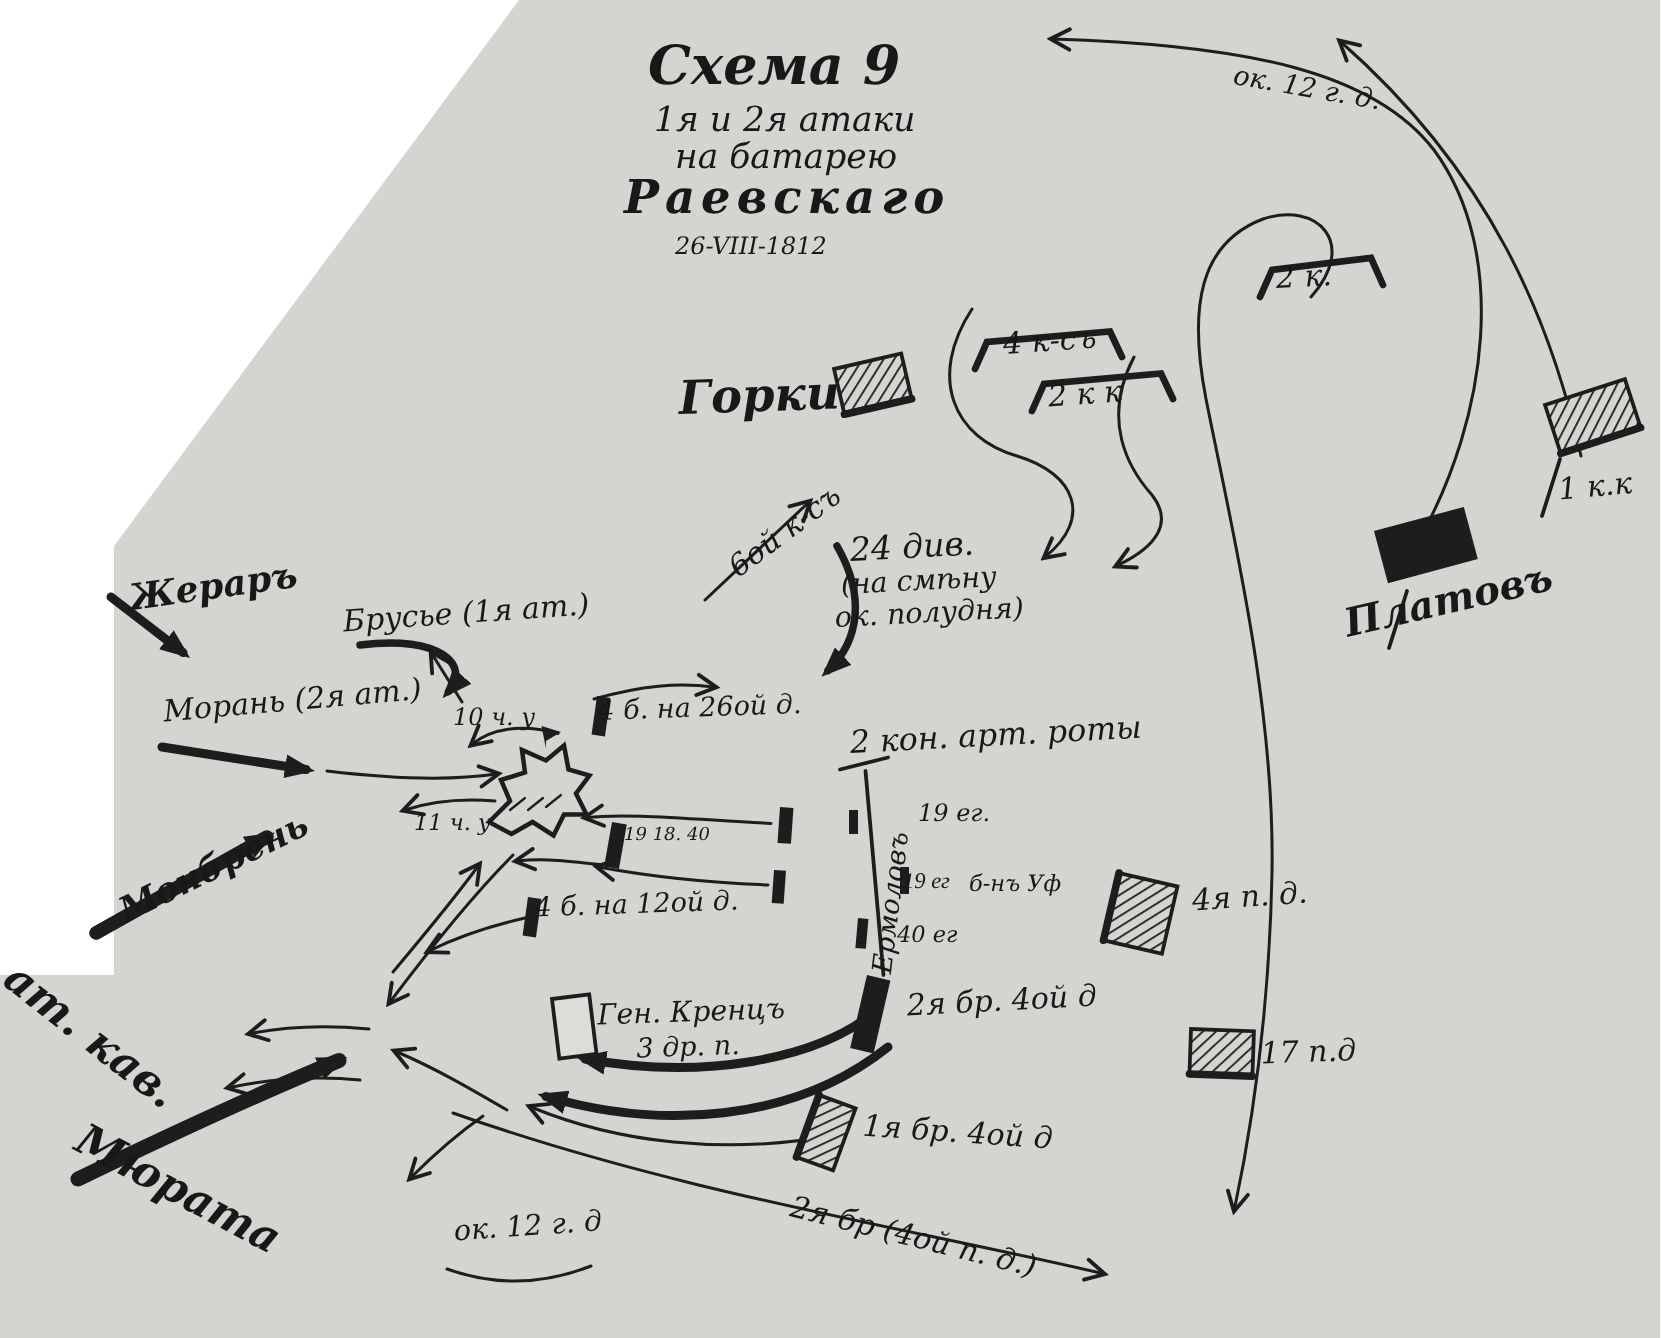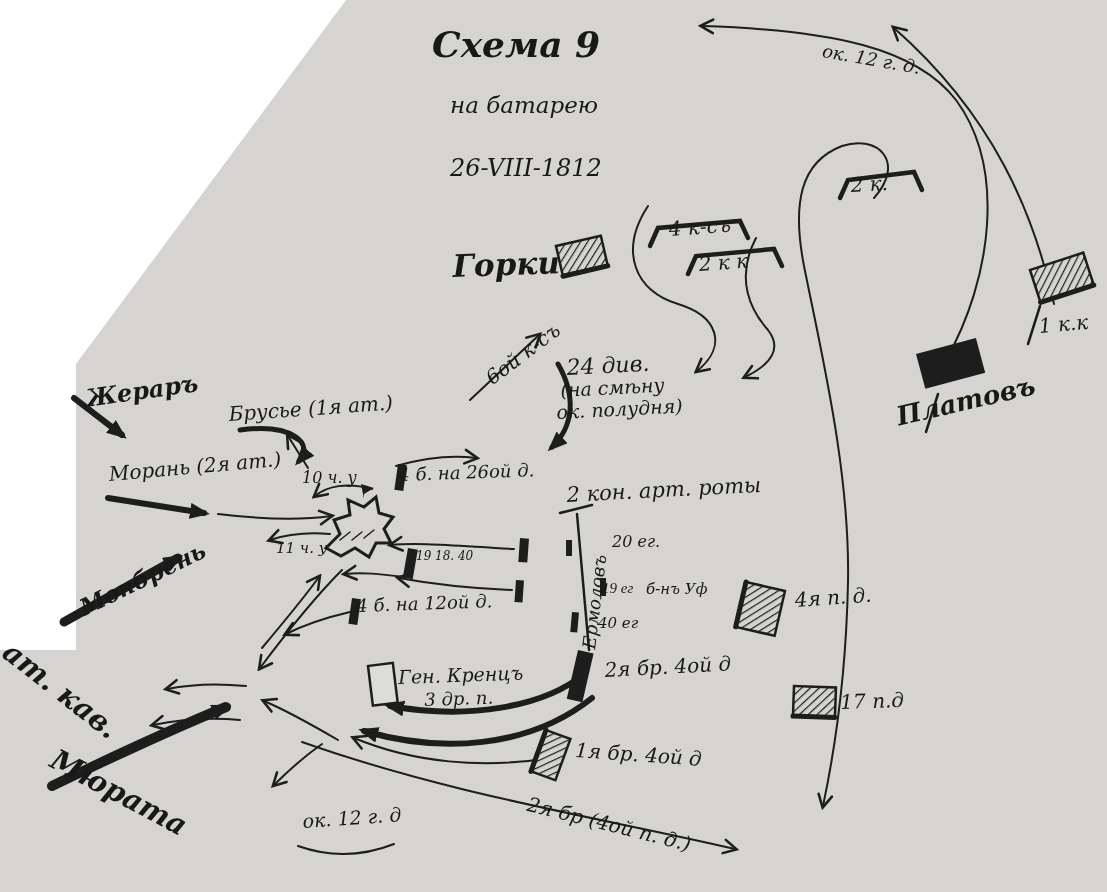--- a/index.html
+++ b/index.html
@@ -153,22 +153,24 @@
   <g transform="translate(600,578)">
         <rect width="6" height="18" class="solid"></rect>
       </g>
 
   <path class="ink" stroke-width="3" d="M 326,548 L 340,534 L 334,520 L 350,515 L 348,500 L 364,507 L 376,497 L 379,513 L 393,517 L 384,529 L 391,543 L 376,543 L 369,557 L 355,548 L 341,556 Z"></path>
   <path d="M 364,499 L 361,484 L 374,488 L 364,494 Z" class="solid"></path>
   <path class="ink" stroke-width="1.5" d="M 340,540 L 350,532 M 352,540 L 362,532 M 364,538 L 374,530"></path>
 </svg>
 
 <div class="lbl b" style="left:432px;top:26px;font-size:36px;">Схема 9</div>
+<div class="lbl" style="left:436px;top:68px;font-size:23px;">1я и 2я атаки</div>
 <div class="lbl" style="left:450px;top:93px;font-size:23px;">на батарею</div>
-<div class="lbl" style="left:450px;top:156px;font-size:24px;">26-VIII-1812</div>
+<div class="lbl b" style="left:416px;top:116px;font-size:31px;letter-spacing:4px;">Раевскаго</div>
+<div class="lbl" style="left:450px;top:156px;font-size:16px;">26-VIII-1812</div>
 
 <div class="lbl b" style="left:452px;top:250px;font-size:31px;transform:rotate(-2deg);">Горки</div>
 
 <div class="lbl" style="left:668px;top:219px;font-size:20px;transform:rotate(-4deg);">4 к-съ</div>
 <div class="lbl" style="left:698px;top:254px;font-size:20px;transform:rotate(-4deg);">2 к к</div>
 <div class="lbl" style="left:850px;top:175px;font-size:20px;transform:rotate(-3deg);">2 к.</div>
 <div class="lbl" style="left:824px;top:42px;font-size:18px;transform:rotate(10deg);">ок. 12 г. д.</div>
 <div class="lbl" style="left:1038px;top:316px;font-size:20px;transform:rotate(-5deg);">1 к.к</div>
 <div class="lbl b" style="left:894px;top:404px;font-size:26px;transform:rotate(-13deg);">Платовъ</div>
 <div class="lbl" style="left:482px;top:372px;font-size:20px;transform:rotate(-37deg);">6ой к-съ</div>
@@ -179,21 +181,21 @@
 <div class="lbl b" style="left:84px;top:386px;font-size:24px;transform:rotate(-8deg);">Жераръ</div>
 <div class="lbl" style="left:228px;top:404px;font-size:20px;transform:rotate(-4deg);">Брусье (1я ат.)</div>
 <div class="lbl" style="left:108px;top:464px;font-size:20px;transform:rotate(-5deg);">Морань (2я ат.)</div>
 <div class="lbl b" style="left:76px;top:598px;font-size:23px;transform:rotate(-26deg);">Монбрень</div>
 <div class="lbl b" style="left:16px;top:636px;font-size:29px;transform:rotate(38deg);">ат. кав.</div>
 <div class="lbl b" style="left:60px;top:744px;font-size:29px;transform:rotate(28deg);">Мюрата</div>
 
 <div class="lbl" style="left:302px;top:470px;font-size:16px;text-align:center;">10 ч. у</div>
 <div class="lbl" style="left:398px;top:466px;font-size:18px;transform:rotate(-2deg);">4 б. на 26ой д.</div>
 <div class="lbl" style="left:566px;top:484px;font-size:21px;transform:rotate(-3deg);">2 кон. арт. роты</div>
-<div class="lbl" style="left:612px;top:534px;font-size:16px;">20 ег.</div>
+<div class="lbl" style="left:612px;top:534px;font-size:16px;">19 ег.</div>
 <div class="lbl" style="left:276px;top:541px;font-size:15px;">11 ч. у</div>
 <div class="lbl" style="left:416px;top:550px;font-size:12px;">19 18. 40</div>
 <div class="lbl" style="left:580px;top:648px;font-size:18px;transform:rotate(-83deg);">Ермоловъ</div>
 <div class="lbl" style="left:602px;top:581px;font-size:15px;font-family:Liberation Serif, serif;">19 ег</div>
 <div class="lbl" style="left:646px;top:582px;font-size:15px;">б-нъ Уф</div>
 <div class="lbl" style="left:356px;top:597px;font-size:18px;transform:rotate(-2deg);">4 б. на 12ой д.</div>
 <div class="lbl" style="left:598px;top:616px;font-size:15px;">40 ег</div>
 
 <div class="lbl" style="left:794px;top:590px;font-size:20px;transform:rotate(-4deg);">4я п. д.</div>
 <div class="lbl" style="left:398px;top:668px;font-size:19px;transform:rotate(-2deg);">Ген. Кренцъ</div>

